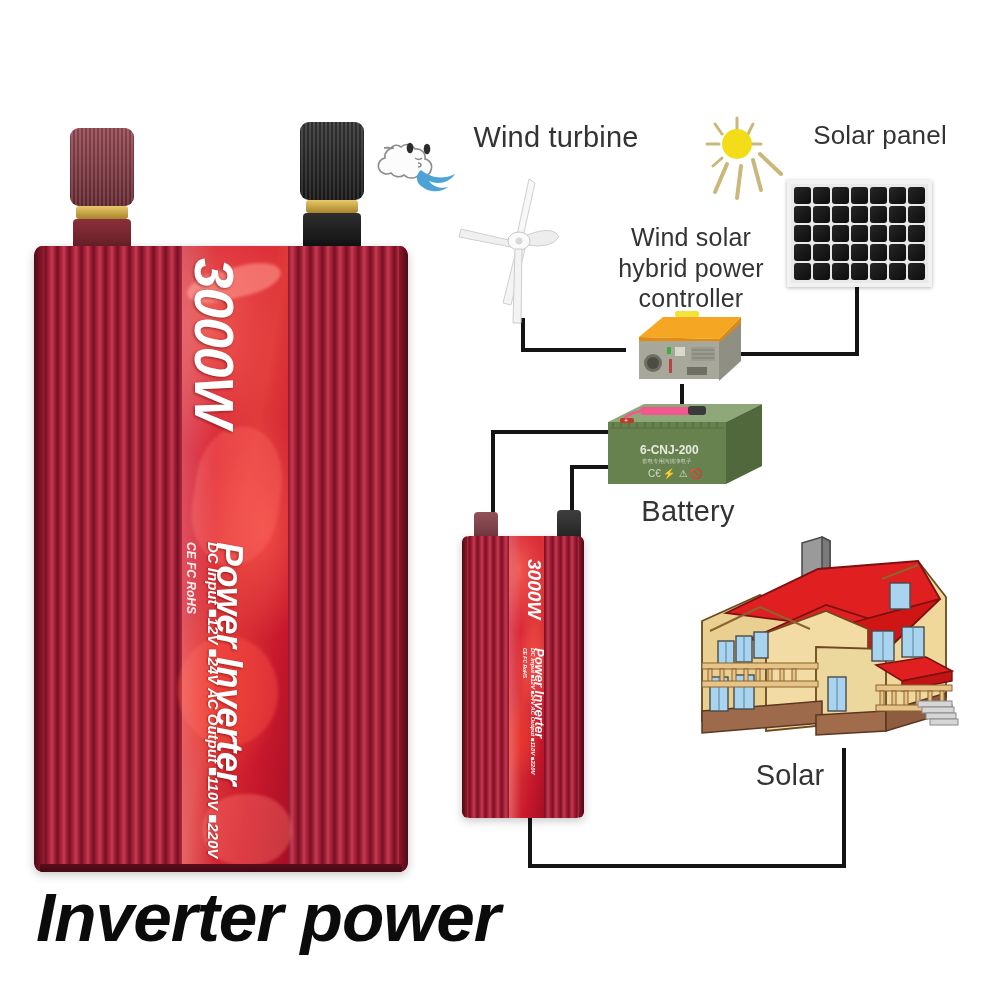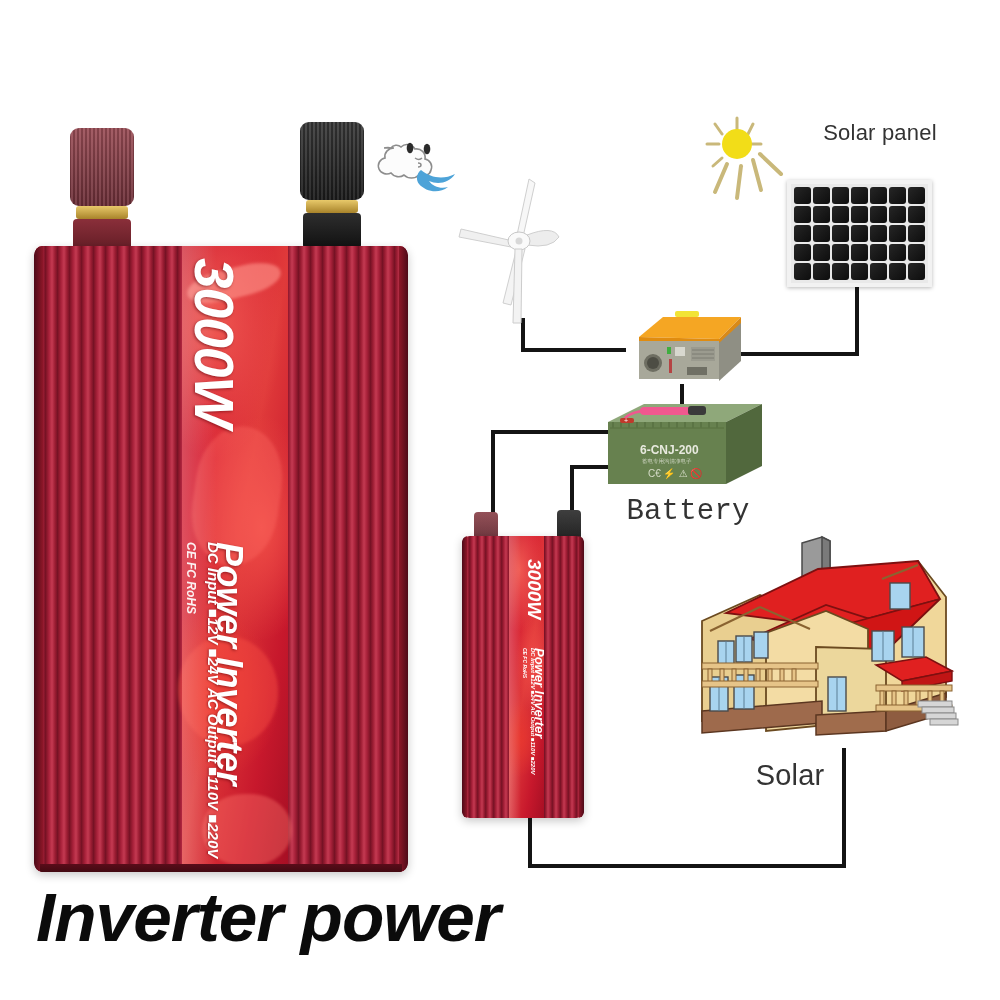--- a/index.html
+++ b/index.html
@@ -446,23 +446,27 @@
       </g>
 
       <g stroke="#8a6330" stroke-width="2" fill="none">
         <line x1="20" y1="96" x2="70" y2="72"></line>
           <line x1="70" y1="72" x2="120" y2="94"></line>
         <line x1="192" y1="44" x2="228" y2="30"></line>
       </g>
     </svg>
   </div>
 
-
-  <div class="lbl" style="left:780px;top:120px;width:200px;font-size:22px;">Solar panel</div>
-
-
-  <div class="lbl" style="left:608px;top:494px;width:160px;font-size:29px;font-family:Liberation Mono, monospace;">Battery</div>
+  <div class="lbl" style="left:466px;top:120px;width:180px;font-size:29px;">Wind turbine</div>
+
+  <div class="lbl" style="left:780px;top:120px;width:200px;font-size:26px;">Solar panel</div>
+
+  <div class="lbl" style="left:605px;top:222px;width:172px;font-size:25px;">Wind solar
+hybrid power
+controller</div>
+
+  <div class="lbl" style="left:608px;top:494px;width:160px;font-size:29px;">Battery</div>
 
   <div class="lbl" style="left:730px;top:758px;width:120px;font-size:29px;">Solar</div>
 
   <div id="title">Inverter power</div>
 
 </div>
 
 </body></html>

